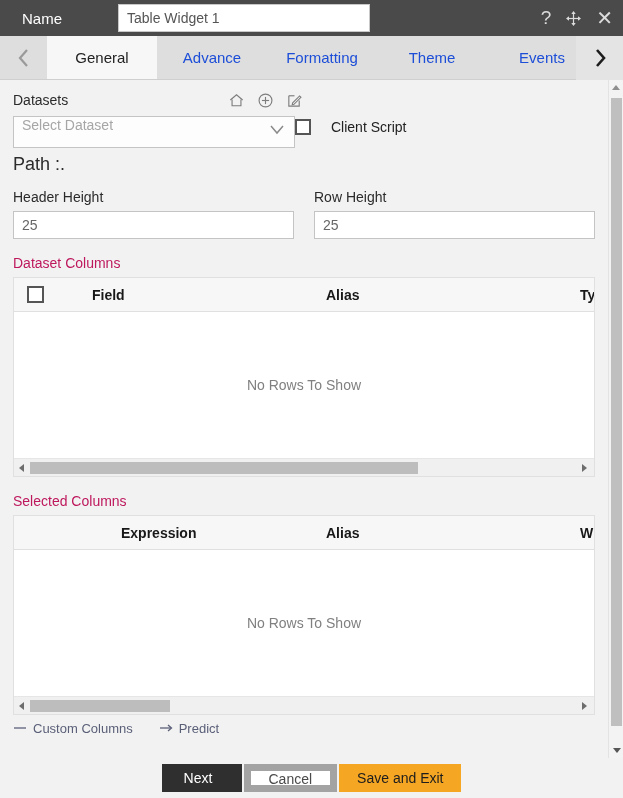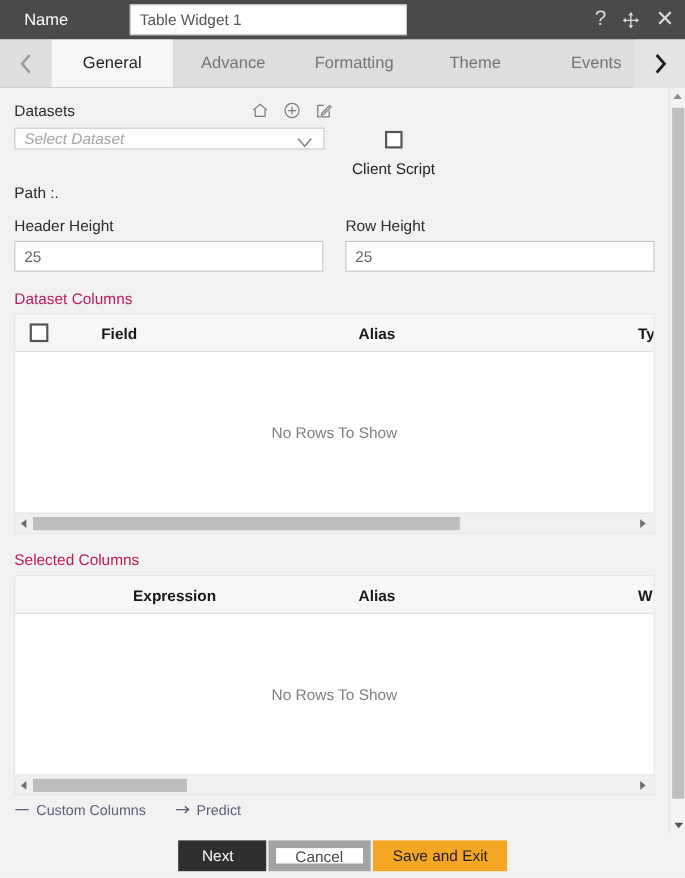--- a/index.html
+++ b/index.html
@@ -40,21 +40,21 @@
   }
   .tab-arrow {
     width: 47px; display: flex; align-items: center; justify-content: center;
     background: #dedede; cursor: pointer;
   }
   .tab-arrow svg { display: block; }
   .tab-arrow.right { background: #e4e4e4; position: absolute; right: 0; top: 0; height: 44px; width: 47px; }
   .tabs { display: flex; align-items: stretch; flex: 1; border-radius: 16px; }
   .tab {
     display: flex; align-items: center; justify-content: center;
-    font-size: 15px; color: #737373; cursor: pointer;
+    font-size: 15px; color: #1d4ed8; cursor: pointer;
     padding: 0 6px; min-width: 110px;
   }
   .tab.active { background: #f7f7f7; color: #222; }
 
   
   .content {
     position: absolute; left: 0; top: 80px; width: 608px; height: 678px;
     background: #f2f2f2; overflow: hidden;
   }
   .pad { padding: 0 13px; }
@@ -62,33 +62,33 @@
   .section-label { font-size: 14px; color: #2b2b2b; }
 
   .datasets-row {
     display: flex; align-items: center; height: 24px; margin-top: 8px;
   }
   .ds-icons { display: flex; align-items: center; gap: 12px; margin-left: 160px; }
   .ds-icon { cursor: pointer; display: flex; align-items: center; justify-content: center; }
 
   .select-row { display: flex; align-items: flex-start; margin-top: 4px; }
   .select-box {
-    width: 282px; height: 20px; background: #fdfdfd; border: 1px solid #c4c4c4;
-    display: flex; align-items: center; position: relative; cursor: pointer; font-style: italic;
+    width: 282px; height: 32px; background: #fdfdfd; border: 1px solid #c4c4c4;
+    display: flex; position: relative; cursor: pointer;
   }
   .select-box .ph { font-size: 14px; color: #a6a6a6; padding-left: 8px; }
   .select-box .chev { position: absolute; right: 8px; top: 6px; }
 
-  .client-script { display: flex; align-items: center; gap: 10px; margin-left: 25px; margin-top: 3px; flex-direction: column; }
+  .client-script { display: flex; align-items: center; gap: 20px; margin-top: 3px; }
   .checkbox {
     width: 16px; height: 16px; border: 2px solid #555; background: #fff; cursor: pointer;
   }
   .client-script span { font-size: 14px; color: #222; }
 
-  .path-row { font-size: 14px; color: #2b2b2b; margin-top: 6px; display: flex; }
+  .path-row { font-size: 18px; color: #2b2b2b; margin-top: 6px; display: flex; }
   .path-val { color: #2b2b2b; }
 
   .heights { display: flex; margin-top: 14px; }
   .hfield { width: 283px; }
   .hfield + .hfield { margin-left: 20px; }
   .hfield label { display: block; font-size: 14px; color: #2b2b2b; margin-bottom: 6px; }
   .hinput {
     width: 100%; height: 28px; background: #ffffff; border: 1px solid #c4c4c4;
     font-size: 14px; color: #666; padding: 0 8px; outline: none;
     font-family: "Liberation Sans", sans-serif;

